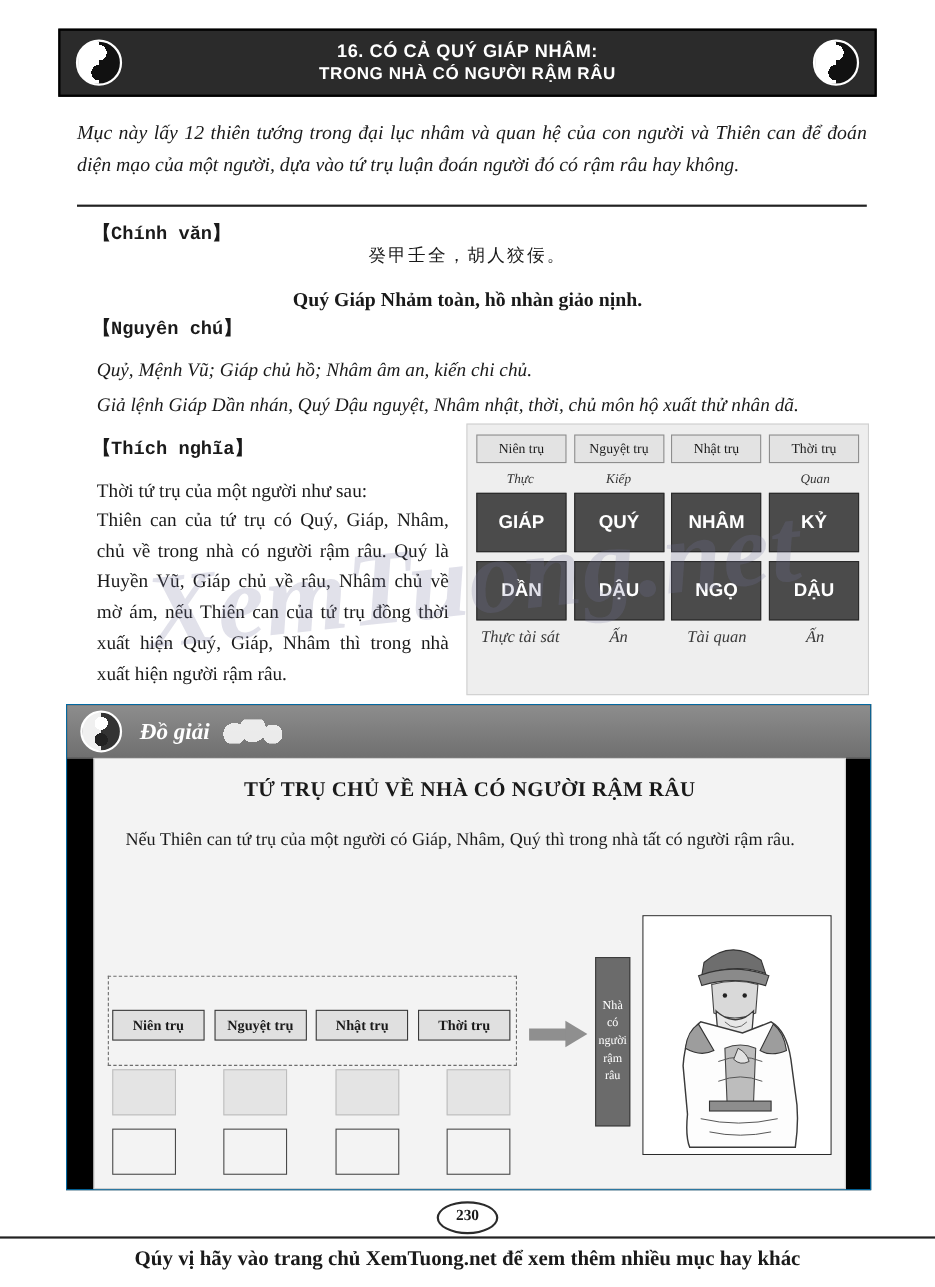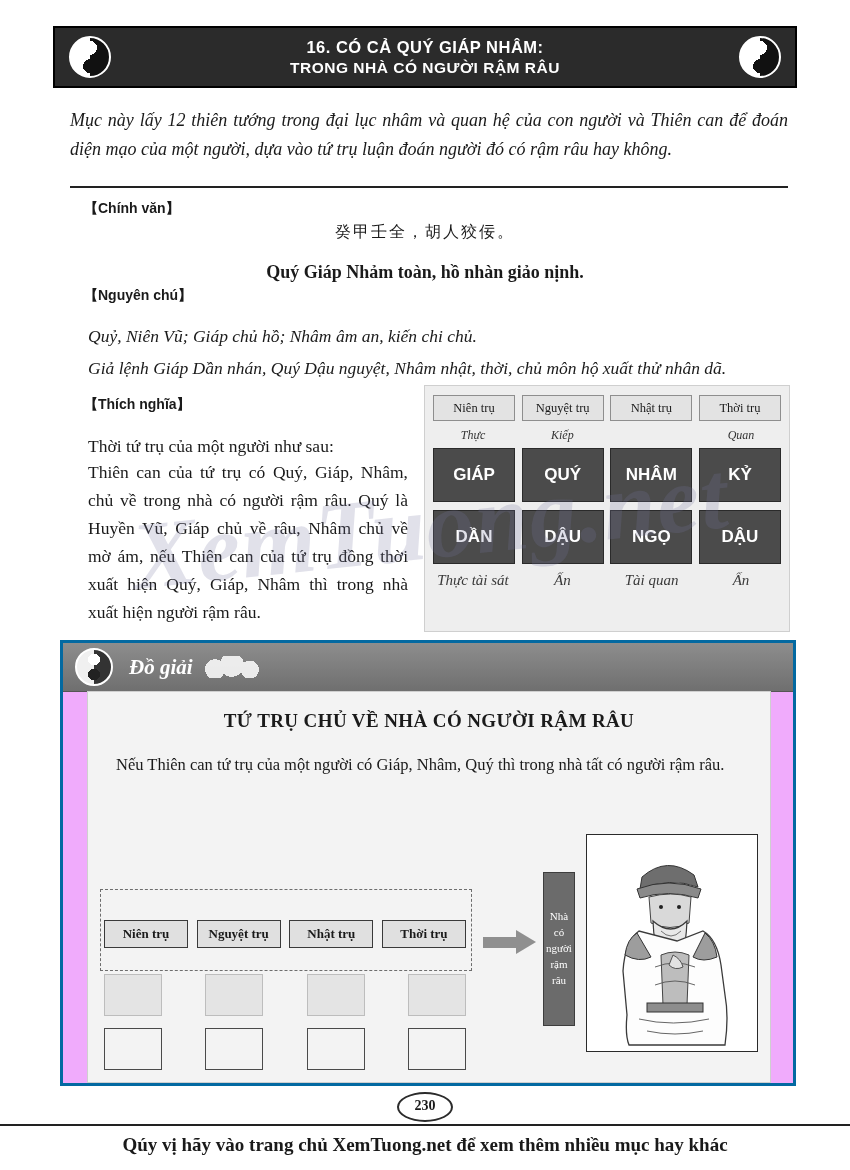--- a/index.html
+++ b/index.html
@@ -45,22 +45,22 @@
   .intro{
     position:absolute;left:70px;top:106px;width:718px;
     font-style:italic;font-size:18px;line-height:1.62;
     text-align:justify;
   }
   .rule{
     position:absolute;left:70px;top:186px;width:718px;height:2px;background:#222;
   }
   
   .seclabel{
-    position:absolute;font-weight:bold;font-size:14px;
-    font-family:Liberation Sans, sans-serif;
+    position:absolute;font-weight:bold;font-size:17px;
+    font-family:Liberation Mono, monospace;
   }
   .chinese{
     position:absolute;width:850px;text-align:center;
     font-size:16px;letter-spacing:2px;
   }
   .centerline{
     position:absolute;width:850px;text-align:center;
     font-weight:bold;font-size:18px;
   }
   .para{
@@ -96,21 +96,21 @@
     font-size:17px;display:flex;align-items:center;justify-content:center;
   }
   .footrow{
     position:absolute;left:8px;width:348px;display:flex;justify-content:space-between;
     font-size:15px;font-style:italic;color:#3a3a3a;
   }
   .footcell{width:80px;text-align:center;}
   
   .panel{
     position:absolute;left:60px;top:640px;width:730px;height:440px;
-    border:3px solid #0369a1;background:#f0abfc;
+    border:1px solid #0369a1;background:#000000;
   }
   .panel-head{
     position:absolute;left:0;top:0;width:730px;height:48px;
     background:linear-gradient(180deg,#8d8d8d,#6f6f6f);
     border-bottom:1px solid #555;
     display:flex;align-items:center;
   }
   .panel-head .badge{
     width:34px;height:34px;border-radius:50%;margin-left:12px;
     background:
@@ -226,21 +226,21 @@
   </div>
 
   <div class="intro">Mục này lấy 12 thiên tướng trong đại lục nhâm và quan hệ của con người và Thiên can để đoán diện mạo của một người, dựa vào tứ trụ luận đoán người đó có rậm râu hay không.</div>
   <div class="rule"></div>
 
   <div class="seclabel" style="left:84px;top:200px;">【Chính văn】</div>
   <div class="chinese" style="top:222px;">癸甲壬全，胡人狡佞。</div>
   <div class="centerline" style="top:262px;">Quý Giáp Nhảm toàn, hồ nhàn giảo nịnh.</div>
 
   <div class="seclabel" style="left:84px;top:287px;">【Nguyên chú】</div>
-  <div class="para ital" style="left:88px;top:322px;width:700px;">Quỷ, Niên Vũ; Giáp chủ hồ; Nhâm âm an, kiến chi chủ.</div>
+  <div class="para ital" style="left:88px;top:322px;width:700px;">Quỷ, Mệnh Vũ; Giáp chủ hồ; Nhâm âm an, kiến chi chủ.</div>
   <div class="para ital" style="left:88px;top:354px;width:700px;">Giả lệnh Giáp Dần nhán, Quý Dậu nguyệt, Nhâm nhật, thời, chủ môn hộ xuất thử nhân dã.</div>
 
   <div class="seclabel" style="left:84px;top:396px;">【Thích nghĩa】</div>
   <div class="para" style="left:88px;top:432px;width:320px;">Thời tứ trụ của một người như sau:</div>
   <div class="para" style="left:88px;top:458px;width:320px;">Thiên can của tứ trụ có Quý, Giáp, Nhâm, chủ về trong nhà có người rậm râu. Quý là Huyền Vũ, Giáp chủ về râu, Nhâm chủ về mờ ám, nếu Thiên can của tứ trụ đồng thời xuất hiện Quý, Giáp, Nhâm thì trong nhà xuất hiện người rậm râu.</div>
 
   <div class="tablebox">
     <div class="thead">
       <div class="thcell">Niên trụ</div>
       <div class="thcell">Nguyệt trụ</div>

